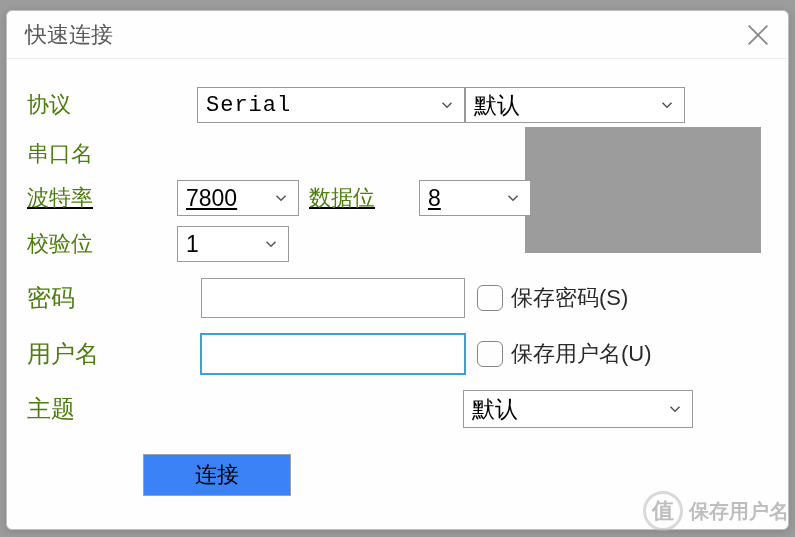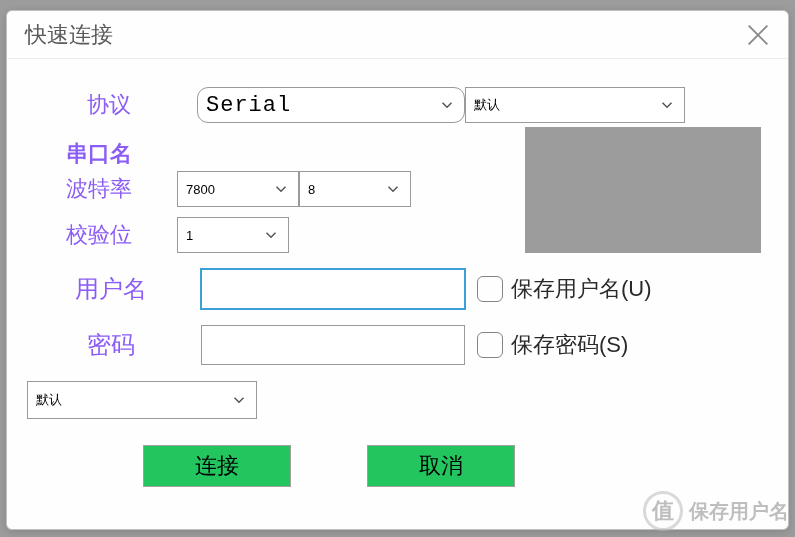--- a/index.html
+++ b/index.html
@@ -54,36 +54,36 @@
   .gray-block {
     position: absolute;
     left: 518px;
     top: 68px;
     width: 236px;
     height: 126px;
     background: #9c9c9c;
   }
   .lbl {
     font-size: 22px;
-    color: #8b5cf6;
-    text-align: center;
+    color: #4d7c0f;
+    text-align: left;
     margin-right: 6px;
   }
   .sel, .txt {
     height: 36px;
     border: 1px solid #9a9a9a;
     background: #fff;
-    font-size: 13px;
+    font-size: 23px;
     padding: 2px 8px;
     display: flex;
     align-items: center;
     position: relative;
     font-family: inherit;
   }
-  .sel.mono { font-family: "Courier New", monospace; font-size: 22px; letter-spacing: 1px; border-radius: 11px; }
+  .sel.mono { font-family: "Courier New", monospace; font-size: 22px; letter-spacing: 1px; }
   .chev {
     position: absolute;
     right: 8px;
     top: 50%;
     transform: translateY(-50%);
     pointer-events: none;
   }
   .chev svg { width: 18px; height: 18px; display:block; }
   .txt.focused {
     outline: 2px solid #3ca0d6;
@@ -98,21 +98,21 @@
     cursor: pointer;
   }
   .chklbl {
     font-size: 22px;
     color: #2a2a2a;
   }
   .btn {
     width: 148px;
     height: 42px;
     border: 1px solid #a0a0a0;
-    background: #22c55e;
+    background: #3b82f6;
     font-size: 22px;
     display: flex;
     align-items: center;
     justify-content: center;
     cursor: pointer;
   }
   .btnrow {
     display: flex;
     gap: 76px;
     justify-content: flex-start;
@@ -169,88 +169,87 @@
         <span class="chev">
             <svg viewBox="0 0 24 24" fill="none" stroke="#555" stroke-width="2">
               <polyline points="6 9 12 15 18 9"></polyline>
             </svg>
           </span>
       </div>
     </div>
 
     <div class="gray-block"></div>
 
-    <div class="row" style="margin-top:4px;margin-bottom:2px;font-weight:bold;">
+    <div class="row" style="margin-top:4px;margin-bottom:11px;">
       <div class="lbl" style="width:144px">串口名</div>
     </div>
 
-    <div class="row" style="margin-bottom:10px;">
+    <div class="row" style="margin-bottom:10px;text-decoration:underline;">
       <div class="lbl" style="width:144px">波特率</div>
       <div class="sel" style="width:122px">
         <span>7800</span>
         <span class="chev">
             <svg viewBox="0 0 24 24" fill="none" stroke="#555" stroke-width="2">
               <polyline points="6 9 12 15 18 9"></polyline>
             </svg>
           </span>
       </div>
+      <div class="lbl" style="width:104px;margin-left:10px">数据位</div>
       <div class="sel" style="width:112px">
         <span>8</span>
         <span class="chev">
             <svg viewBox="0 0 24 24" fill="none" stroke="#555" stroke-width="2">
               <polyline points="6 9 12 15 18 9"></polyline>
             </svg>
           </span>
       </div>
     </div>
 
     <div class="row" style="">
       <div class="lbl" style="width:144px">校验位</div>
       <div class="sel" style="width:112px">
         <span>1</span>
         <span class="chev">
             <svg viewBox="0 0 24 24" fill="none" stroke="#555" stroke-width="2">
               <polyline points="6 9 12 15 18 9"></polyline>
             </svg>
           </span>
       </div>
+    </div>
+
+    <div class="row">
+      <div class="lbl" style="width:168px;font-size:24px">密码</div>
+      <input type="password" class="txt" style="width: 264px; height: 40px;" value="">
+      <div class="chk" style="margin-left:12px"></div>
+      <div class="chklbl">保存密码(S)</div>
     </div>
 
     <div class="row">
       <div class="lbl" style="width:168px;font-size:24px">用户名</div>
       <input class="txt focused" style="width: 264px; height: 40px;" value="">
       <div class="chk" style="margin-left:12px"></div>
       <div class="chklbl">保存用户名(U)</div>
     </div>
 
-    <div class="row">
-      <div class="lbl" style="width:168px;font-size:24px">密码</div>
-      <input type="password" class="txt" style="width: 264px; height: 40px;" value="">
-      <div class="chk" style="margin-left:12px"></div>
-      <div class="chklbl">保存密码(S)</div>
-    </div>
-
     <div class="row" style="margin-left:0;margin-bottom:0;">
+      <div class="lbl" style="width:430px;font-size:24px">主题</div>
       <div class="sel" style="width:230px;height:38px">
         <span>默认</span>
         <span class="chev">
             <svg viewBox="0 0 24 24" fill="none" stroke="#555" stroke-width="2">
               <polyline points="6 9 12 15 18 9"></polyline>
             </svg>
           </span>
       </div>
     </div>
 
     <div class="btnrow">
       <div class="btn">
           <span>连接</span>
         </div>
-      <div class="btn">
-          <span>取消</span>
-        </div>
     </div>
 
   </div>
 </div>
 
 <div class="watermark">
   <div class="circ">值</div>
   <span>保存用户名</span>
 </div>
 

